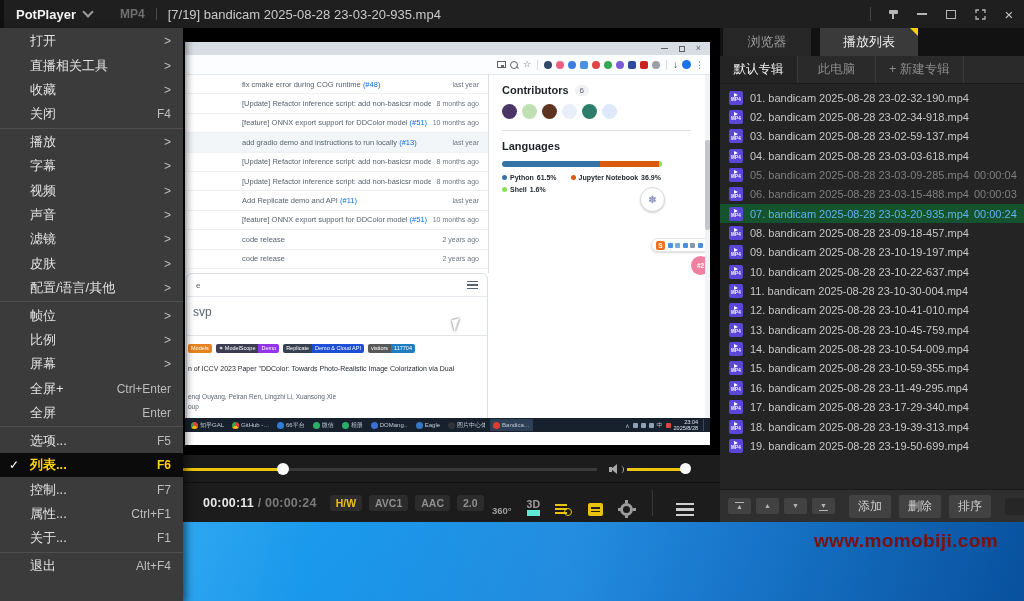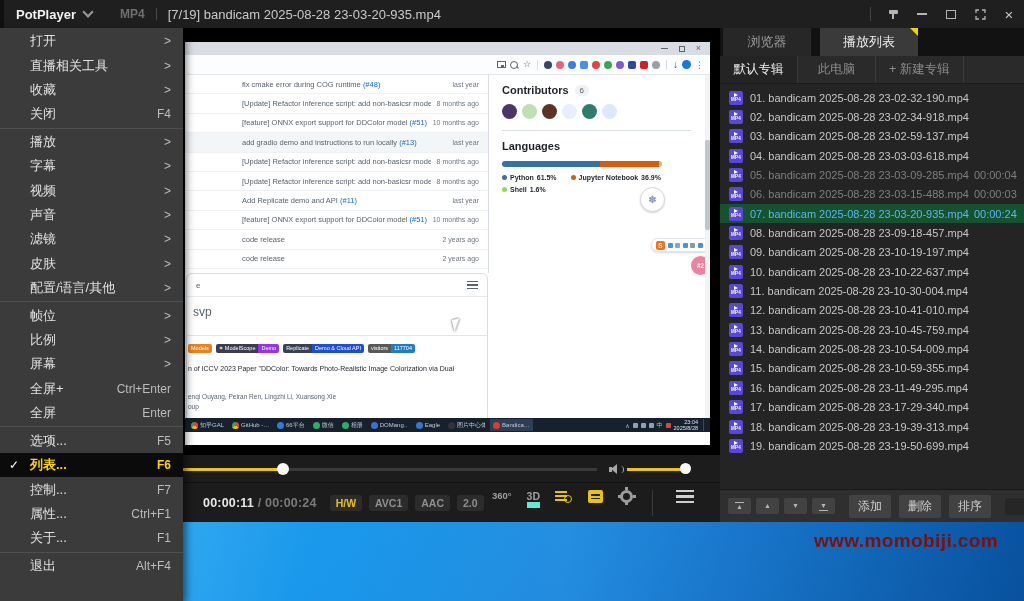--- a/index.html
+++ b/index.html
@@ -127,21 +127,21 @@
     border-right:6px solid #a8a8a8;border-left:0}
   .i-spk .wv{position:absolute;right:0;top:2px;width:5px;height:7px;border-right:1.5px solid #a8a8a8;border-radius:0 6px 6px 0}
   .vol-track{position:absolute;left:444px;top:13px;width:58px;height:3px;background:#ecc60c}
   .vol-handle{position:absolute;left:497px;top:8px;width:11px;height:11px;border-radius:50%;background:#fafafa}
   .ctrlrow{display:flex;align-items:center;height:39px;padding:0 26px 0 20px;box-sizing:border-box}
   .time{font-size:12.5px;font-weight:bold;color:#e9e9e9;letter-spacing:.2px;white-space:nowrap}
   .time .dim{color:#7a7a7a}
   .cbadges{display:flex;gap:7px;margin-left:13px}
   .cb{background:#2c2c2c;border-radius:3px;font-size:10.5px;color:#8f8f8f;padding:2px 6px;font-weight:bold}
   .cb.hw{color:#e9c40e}
-  .cicons{margin-left:auto;display:flex;align-items:flex-start;gap:15px}
+  .cicons{margin-left:auto;display:flex;align-items:flex-end;gap:15px}
   .i-360{font-size:9.5px;color:#9f9f9f;font-weight:bold}
   .i-3d{font-size:10.5px;color:#9f9f9f;font-weight:bold;border-bottom:6px solid #5eead4;line-height:12px}
   .i-lsearch{position:relative;width:18px;height:13px}
   .i-lsearch::before{content:"";position:absolute;left:0;top:1px;width:12px;height:10px;
     background:repeating-linear-gradient(#e9c40e 0 1.8px,transparent 1.8px 4.2px)}
   .i-lsearch::after{content:"";position:absolute;right:1px;bottom:0;width:6px;height:6px;border:1.8px solid #e9c40e;border-radius:50%}
   .i-sub{width:15px;height:13px;background:#e9c40e;border-radius:2px;position:relative}
   .i-sub::after{content:"";position:absolute;left:3px;top:4px;width:9px;height:5px;
     background:repeating-linear-gradient(#202020 0 1.6px,transparent 1.6px 3.6px)}
   .i-gear{position:relative;width:13px;height:13px;border-radius:50%;border:3.5px solid #9c9c9c;box-sizing:border-box;margin:0 2px}

